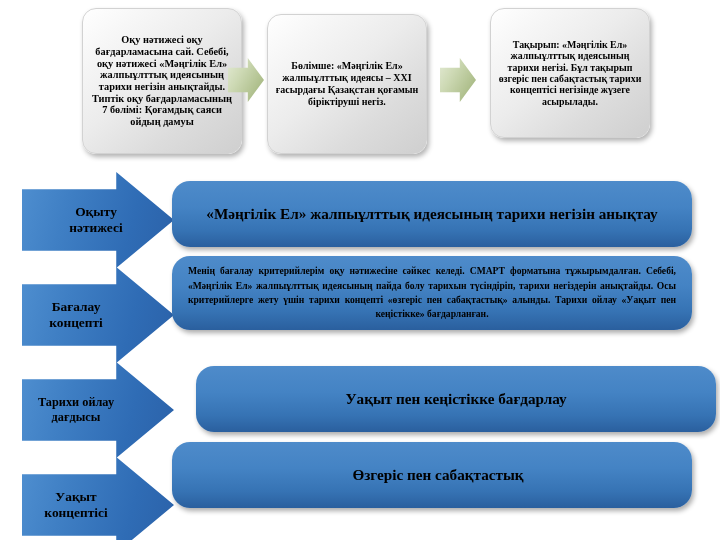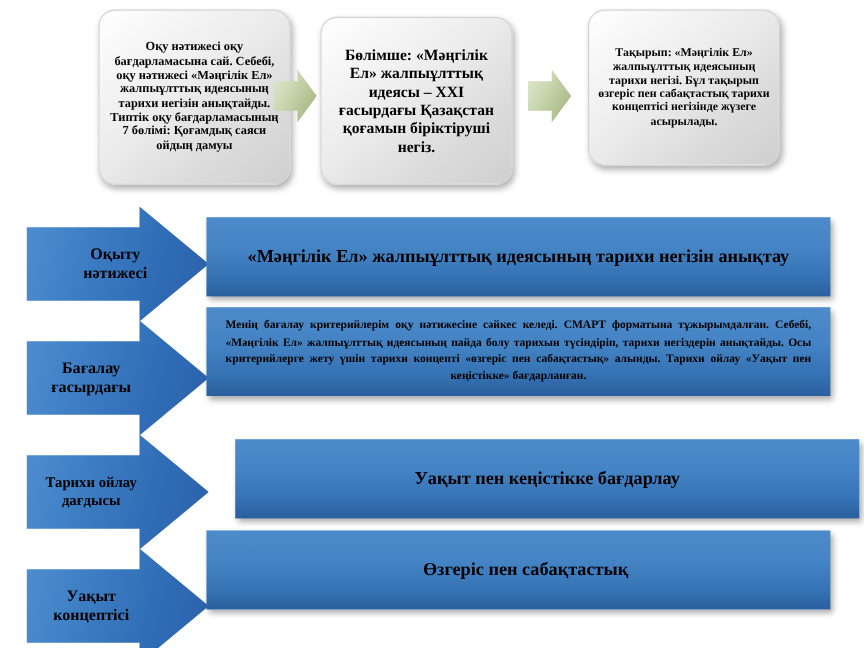--- a/index.html
+++ b/index.html
@@ -38,21 +38,21 @@
     font-weight: bold;
     line-height: 1.14;
     padding: 2px 7px;
     white-space: pre-line;
   }
 
   #top-box-1 { left: 62px;  top: 8px;  width: 160px; height: 146px; margin-left: 20px; }
   #top-box-1 .tb-text { font-size: 10.3px; }
 
   #top-box-2 { left: 267px; top: 14px; width: 160px; height: 140px; }
-  #top-box-2 .tb-text { font-size: 13px; line-height: 1.18; }
+  #top-box-2 .tb-text { font-size: 10px; line-height: 1.18; }
 
   #top-box-3 { left: 490px; top: 8px;  width: 160px; height: 130px; justify-content: center; }
   #top-box-3 .tb-text { font-size: 9.9px; }
 
   
   .green-arrow {
     position: absolute;
     width: 36px;
     height: 44px;
     background: linear-gradient(120deg, #e3ead4 0%, #cdd9b4 35%, #b3c392 70%, #9aae74 100%);
@@ -96,20 +96,21 @@
   .blue-panel {
     position: absolute;
     left: 172px;
     width: 520px;
     background: linear-gradient(180deg, #4e8bca 0%, #4483c4 40%, #3673b4 75%, #2a5f9e 100%);
     box-shadow: 2px 3px 5px rgba(0,0,0,0.33);
     display: flex;
     align-items: center;
     justify-content: center;
     box-sizing: border-box;
+    border-radius: 18px;
   }
   .blue-panel .bp-text {
     text-align: center;
     color: #000000;
     font-weight: bold;
     line-height: 1.3;
     padding: 0 18px;
   }
 
   #blue-panel-1 { top: 181px; height: 66px; }
@@ -152,21 +153,21 @@
 <div class="blue-arrow" id="blue-arrow-1">
   <div class="ba-text">Оқыту
 нәтижесі</div>
 </div>
 <div class="blue-panel" id="blue-panel-1">
   <div class="bp-text">«Мәңгілік Ел» жалпыұлттық идеясының тарихи негізін анықтау</div>
 </div>
 
 <div class="blue-arrow" id="blue-arrow-2">
   <div class="ba-text">Бағалау
-ғасырдағы</div>
+концепті</div>
 </div>
 <div class="blue-panel" id="blue-panel-2">
   <div class="bp-text">Менің бағалау критерийлерім оқу нәтижесіне сәйкес келеді. СМАРТ форматына тұжырымдалған. Себебі, «Мәңгілік Ел» жалпыұлттық идеясының пайда болу тарихын түсіндіріп, тарихи негіздерін анықтайды. Осы критерийлерге жету үшін тарихи концепті «өзгеріс пен сабақтастық» алынды. Тарихи ойлау «Уақыт пен кеңістікке» бағдарланған.</div>
 </div>
 
 <div class="blue-arrow small" id="blue-arrow-3">
   <div class="ba-text">Тарихи ойлау
 дағдысы</div>
 </div>
 <div class="blue-panel" id="blue-panel-3">

